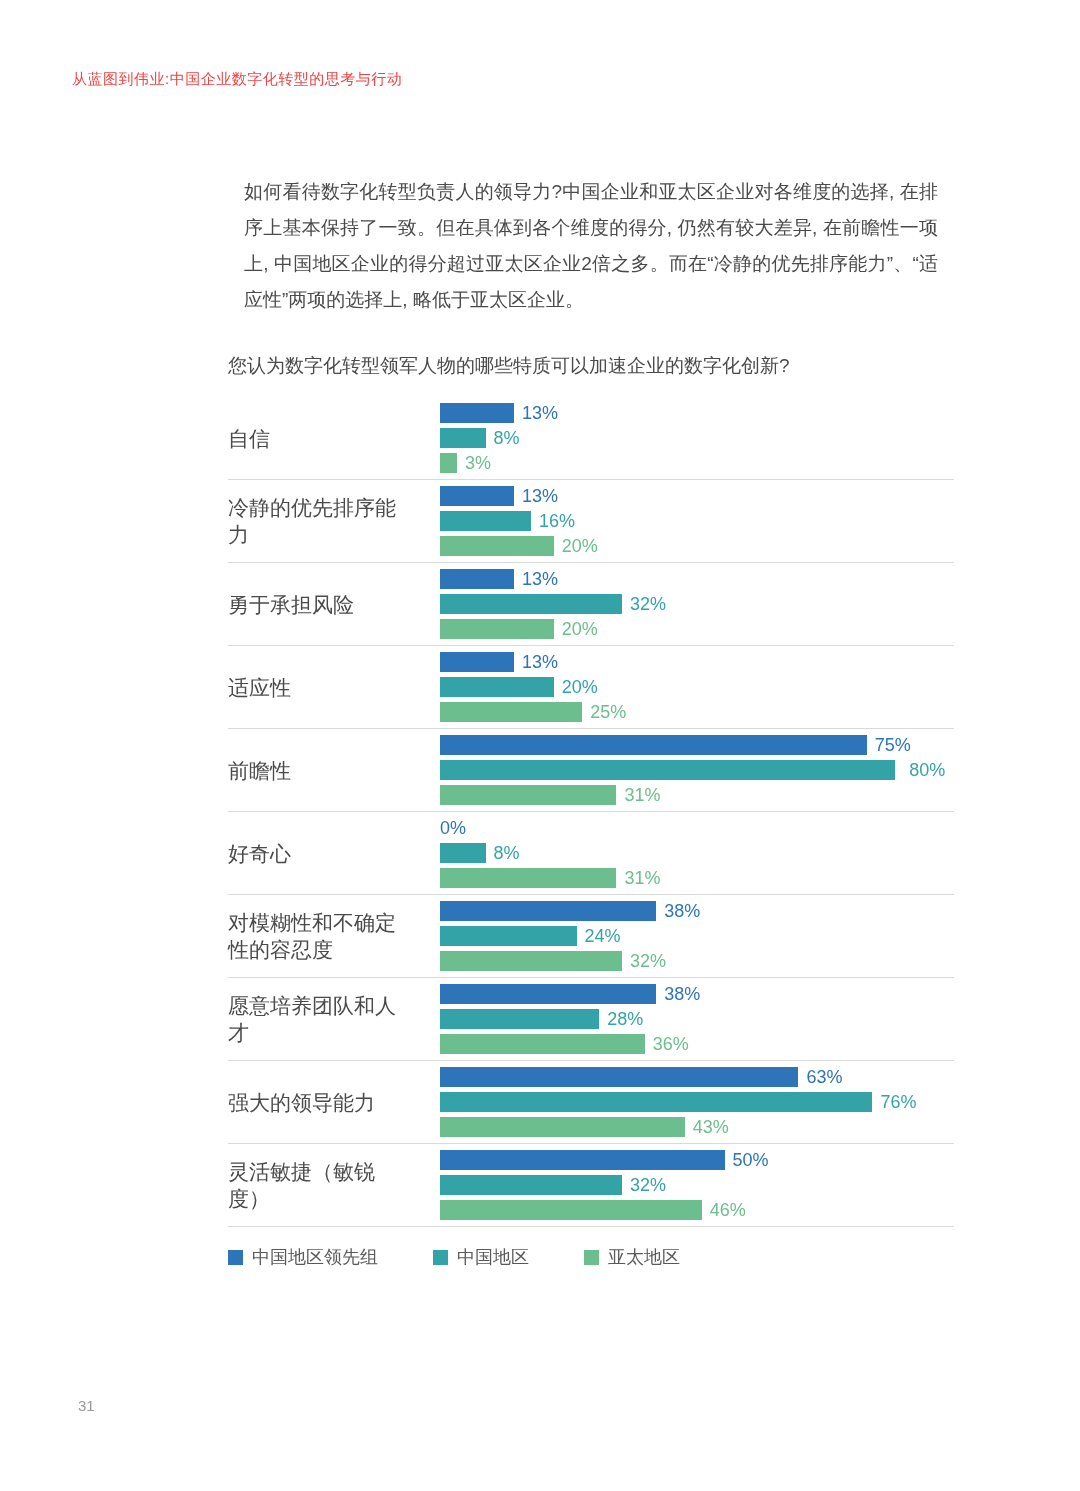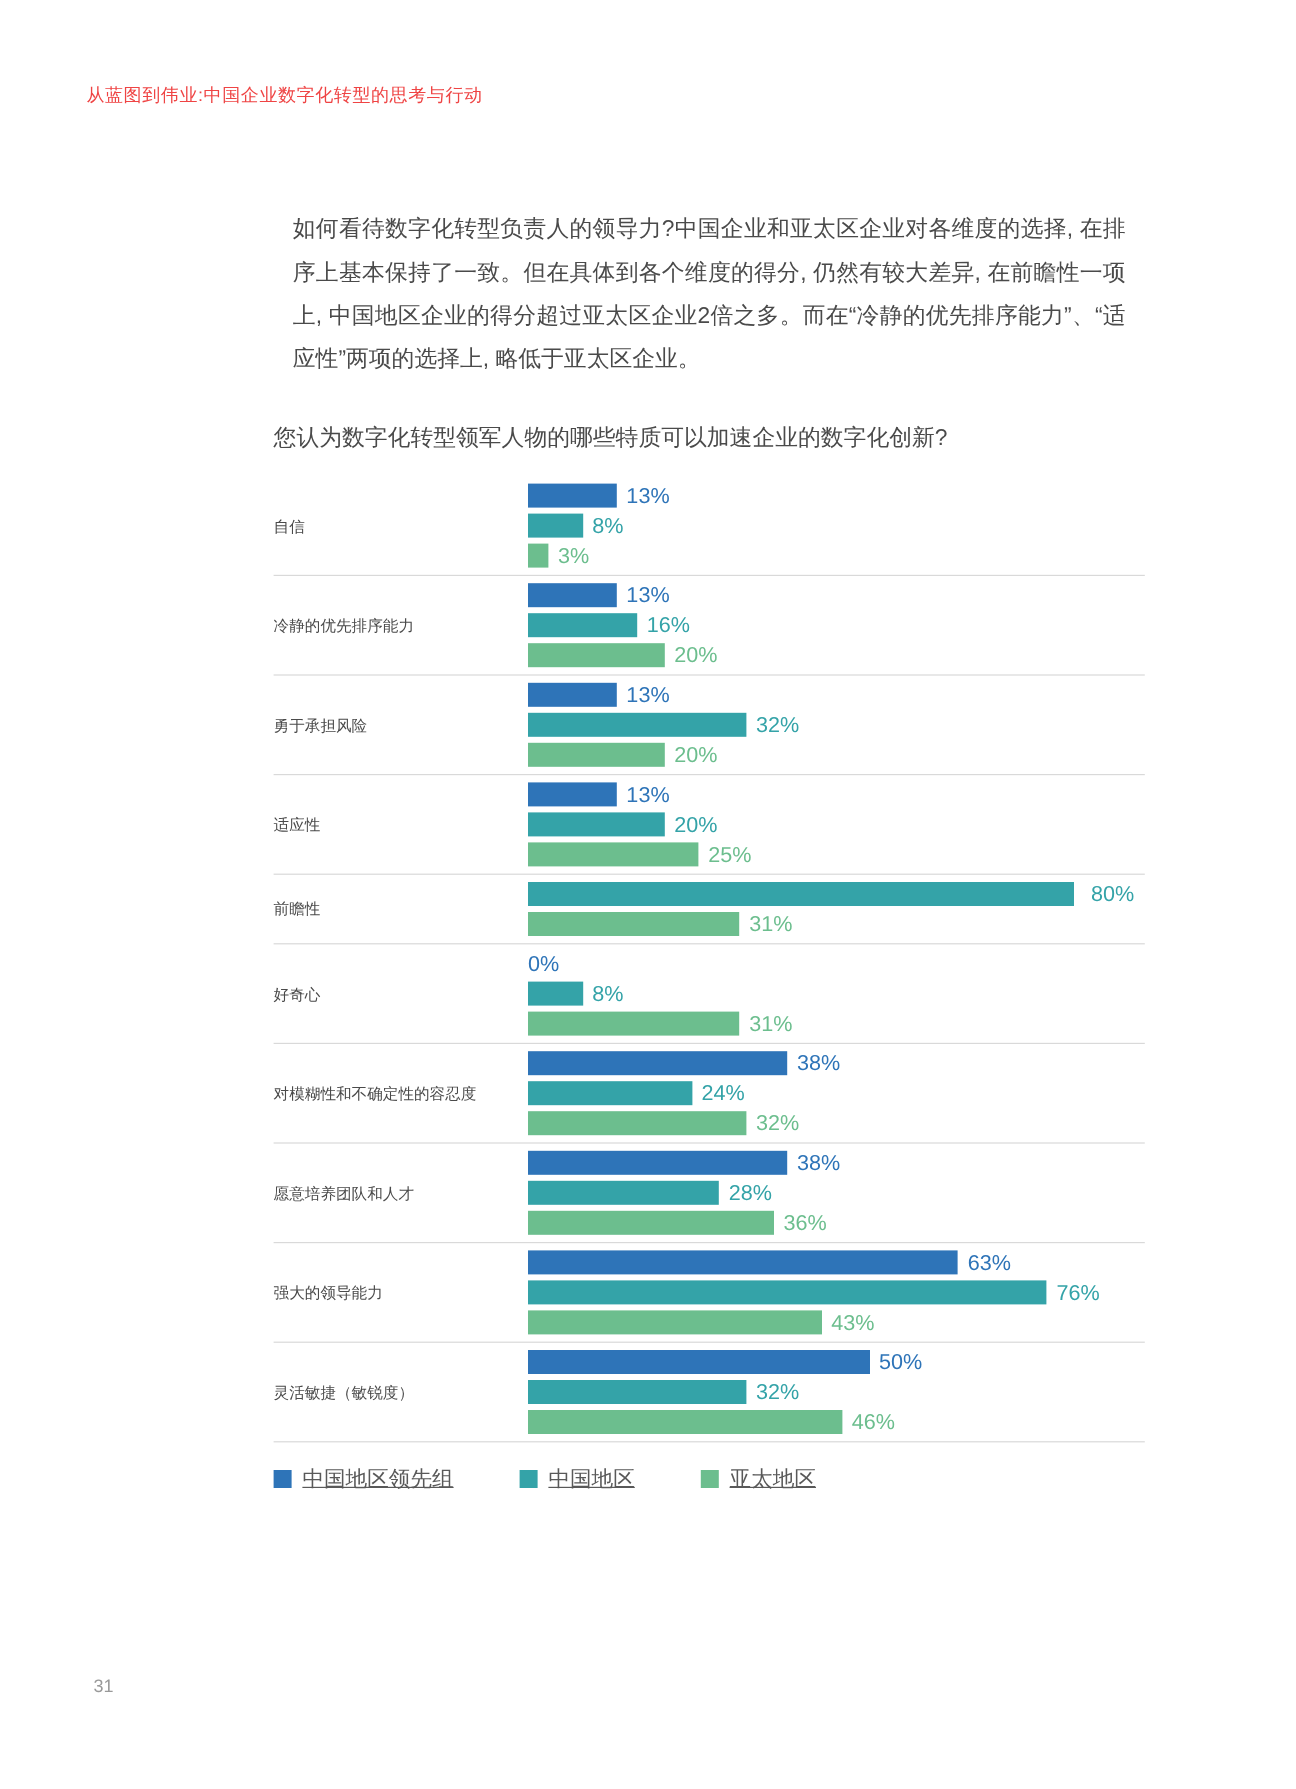--- a/index.html
+++ b/index.html
@@ -28,41 +28,41 @@
     font-size:19px;line-height:36px;color:#4a4a4a;
   }
   .chart{margin-top:13px;}
   .chart-row{
     display:flex;align-items:center;
     padding:6px 0;
     border-bottom:1px solid #d9d9d9;
   }
   .row-label{
     width:212px;flex:0 0 212px;box-sizing:border-box;padding-right:30px;
-    font-size:13px;line-height:27px;color:#4a4a4a;
+    font-size:21px;line-height:27px;color:#4a4a4a;
   }
   .bars{
     flex:1;display:flex;flex-direction:column;gap:5px;
   }
   .bar-line{
     display:flex;align-items:center;height:20px;
   }
   .bar{
     height:20px;flex:0 0 auto;
   }
   .bar-value{
     margin-left:8px;font-size:18px;line-height:20px;white-space:nowrap;
   }
   .legend{
     display:flex;align-items:center;gap:55px;
     margin-top:18px;
   }
   .legend-item{display:flex;align-items:center;}
   .legend-swatch{width:15px;height:15px;margin-right:9px;flex:0 0 auto;}
-  .legend-label{font-size:18px;color:#595959;text-decoration:underline;}
+  .legend-label{font-size:18px;color:#595959;}
   .page-number{
     position:absolute;left:78px;top:1397px;
     font-size:15px;color:#999999;
   }
 </style>
 </head>
 <body>
 
 <div class="page">
 
@@ -140,20 +140,24 @@
             </div>
             <div class="bar-line">
               <div class="bar" style="background: rgb(108, 190, 142); width: 142.25px;"></div>
               <div class="bar-value" style="color: rgb(108, 190, 142);">25%</div>
             </div>
           </div>
         </div>
         <div class="chart-row">
           <div class="row-label">前瞻性</div>
           <div class="bars">
+            <div class="bar-line">
+              <div class="bar" style="background: rgb(46, 116, 184); width: 426.75px;"></div>
+              <div class="bar-value" style="color: rgb(46, 116, 184);">75%</div>
+            </div>
             <div class="bar-line">
               <div class="bar" style="background: rgb(52, 163, 168); width: 455.2px;"></div>
               <div class="bar-value" style="color: rgb(52, 163, 168); margin-left: 14px;">80%</div>
             </div>
             <div class="bar-line">
               <div class="bar" style="background: rgb(108, 190, 142); width: 176.39px;"></div>
               <div class="bar-value" style="color: rgb(108, 190, 142);">31%</div>
             </div>
           </div>
         </div>

